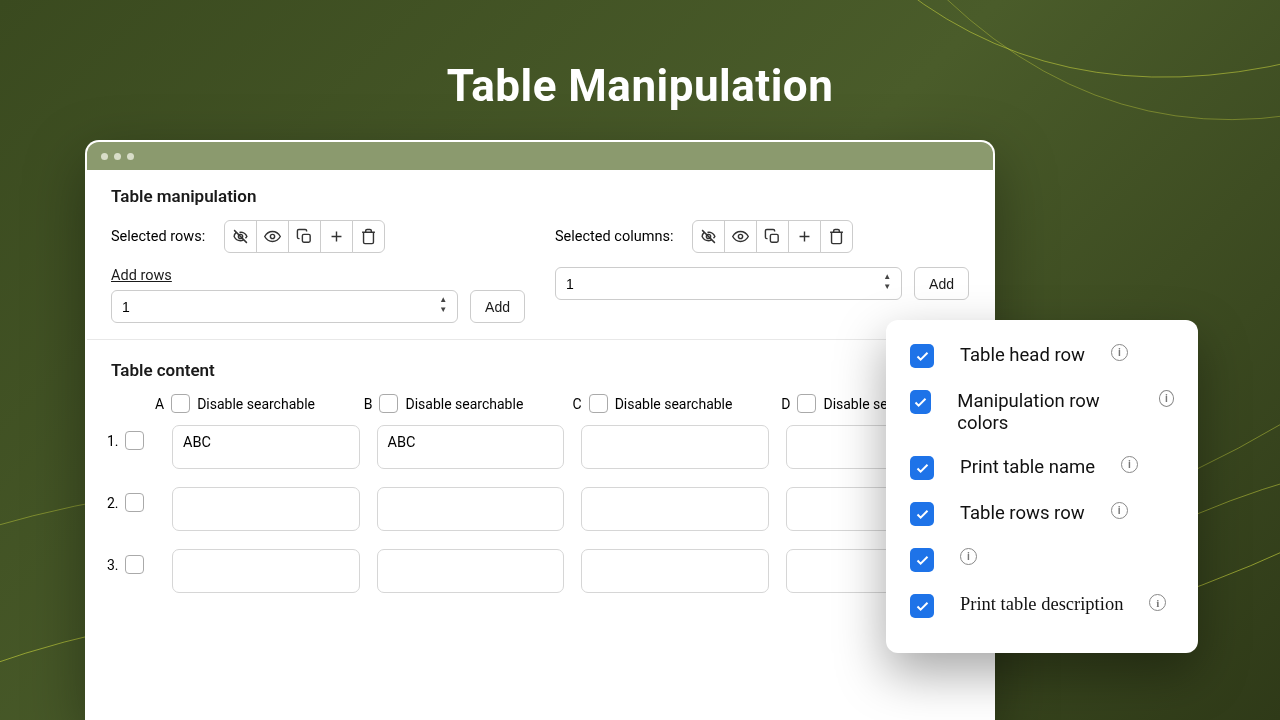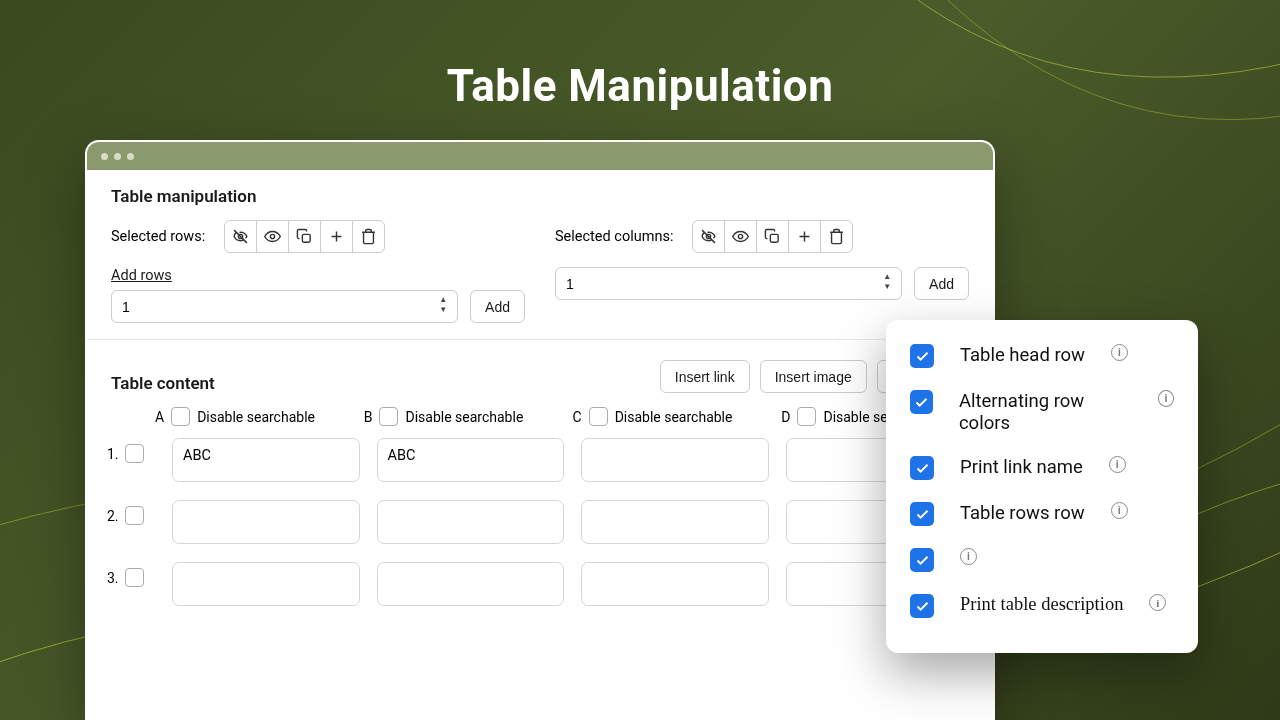--- a/index.html
+++ b/index.html
@@ -211,25 +211,20 @@
               <div class="arrows">▲<br>▼</div>
             </div>
             <button class="btn">Add</button>
           </div>
         </div>
       </div>
     </div>
 
     <div class="content-head">
       <div class="sec-title" style="margin:0">Table content</div>
-      <div class="content-actions">
-        <button class="btn">Insert link</button>
-        <button class="btn">Insert image</button>
-        <button class="btn">Advanced</button>
-      </div>
     </div>
 
     <div class="grid-area">
       <div class="col-heads" id="col-heads">
           <div class="col-head">
             <span>A</span>
     <span class="chk"></span>
     <span>Disable searchable</span>
           </div>
           <div class="col-head">
@@ -293,30 +288,30 @@
     </span>
     <span class="lbl">Table head row</span>
     <span class="info-ic">i</span>
     </div>
     <div class="opt">
       <span class="chk-lg">
       <svg width="15" height="15" viewBox="0 0 24 24" fill="none" stroke-width="3.2">
           <polyline points="20 6 9 17 4 12"></polyline>
         </svg>
     </span>
-    <span class="lbl">Alternating row colors</span>
-    <span class="info-ic">i</span>
-    </div>
-    <div class="opt">
-      <span class="chk-lg">
-      <svg width="15" height="15" viewBox="0 0 24 24" fill="none" stroke-width="3.2">
-          <polyline points="20 6 9 17 4 12"></polyline>
-        </svg>
-    </span>
-    <span class="lbl">Print link name</span>
+    <span class="lbl">Manipulation row colors</span>
+    <span class="info-ic">i</span>
+    </div>
+    <div class="opt">
+      <span class="chk-lg">
+      <svg width="15" height="15" viewBox="0 0 24 24" fill="none" stroke-width="3.2">
+          <polyline points="20 6 9 17 4 12"></polyline>
+        </svg>
+    </span>
+    <span class="lbl">Print table name</span>
     <span class="info-ic">i</span>
     </div>
     <div class="opt">
       <span class="chk-lg">
       <svg width="15" height="15" viewBox="0 0 24 24" fill="none" stroke-width="3.2">
           <polyline points="20 6 9 17 4 12"></polyline>
         </svg>
     </span>
     <span class="lbl">Table rows row</span>
     <span class="info-ic">i</span>

